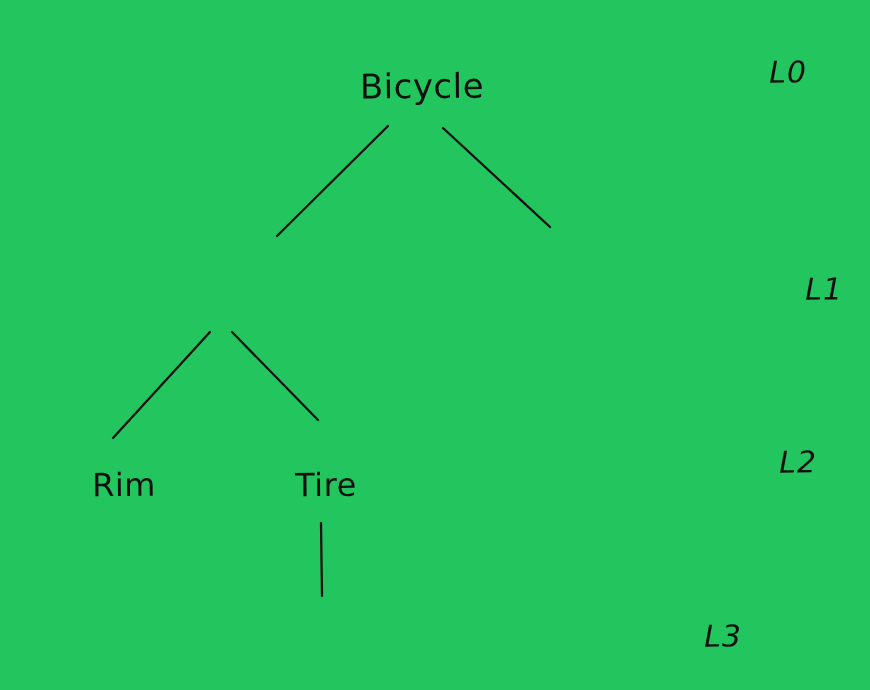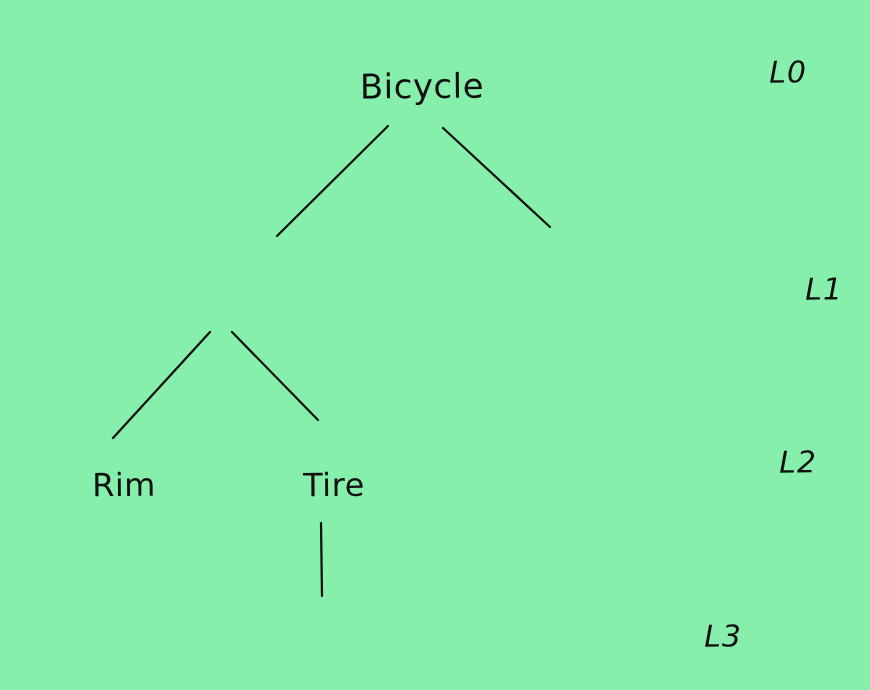--- a/index.html
+++ b/index.html
@@ -4,21 +4,21 @@
 <style>
   html, body {
     margin: 0;
     padding: 0;
     background: #ffffff;
   }
   .stage {
     position: relative;
     width: 870px;
     height: 690px;
-    background: #86efac;
+    background: #22c55e;
     overflow: hidden;
     font-family: "DejaVu Sans", sans-serif;
   }
   .edge-layer {
     position: absolute;
     left: 0;
     top: 0;
     width: 870px;
     height: 690px;
     pointer-events: none;
@@ -47,18 +47,18 @@
 <div class="stage">
   <svg class="edge-layer" viewBox="0 0 870 690" xmlns="http://www.w3.org/2000/svg">
       <line x1="388" y1="126" x2="277" y2="236"></line>
       <line x1="443" y1="128" x2="550" y2="227"></line>
       <line x1="210" y1="332" x2="113" y2="438"></line>
       <line x1="232" y1="332" x2="318" y2="420"></line>
       <line x1="321" y1="523" x2="322" y2="596"></line>
     </svg>
 <div class="node-label" style="left: 422px; top: 86px; font-size: 34px;">Bicycle</div>
     <div class="node-label" style="left: 124px; top: 485px; font-size: 32px;">Rim</div>
-    <div class="node-label" style="left: 326px; top: 485px; font-size: 32px; margin-left: 8px;">Tire</div>
+    <div class="node-label" style="left: 326px; top: 485px; font-size: 32px;">Tire</div>
     <div class="level-label" style="left: 788px; top: 72px; font-size: 30px; text-align: right;">L0</div>
     <div class="level-label" style="left: 824px; top: 289px; font-size: 30px;">L1</div>
     <div class="level-label" style="left: 798px; top: 462px; font-size: 30px;">L2</div>
     <div class="level-label" style="left: 723px; top: 636px; font-size: 30px;">L3</div>
   </div>
 
 </body></html>

